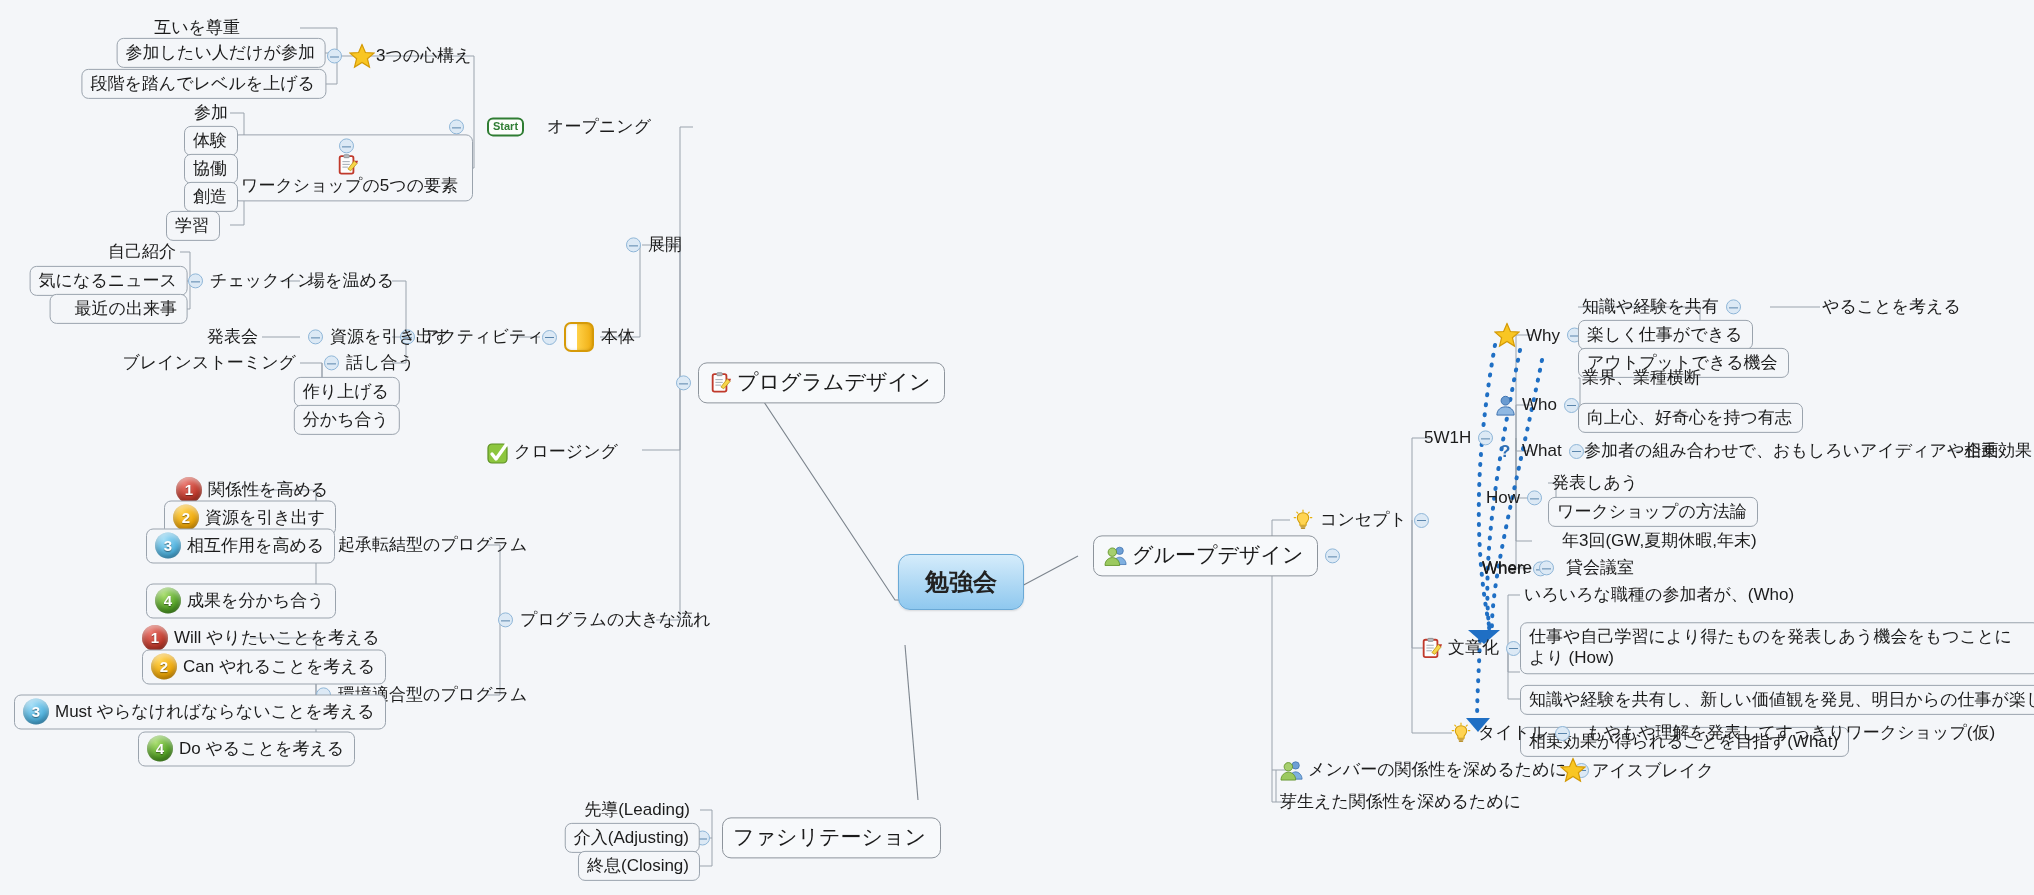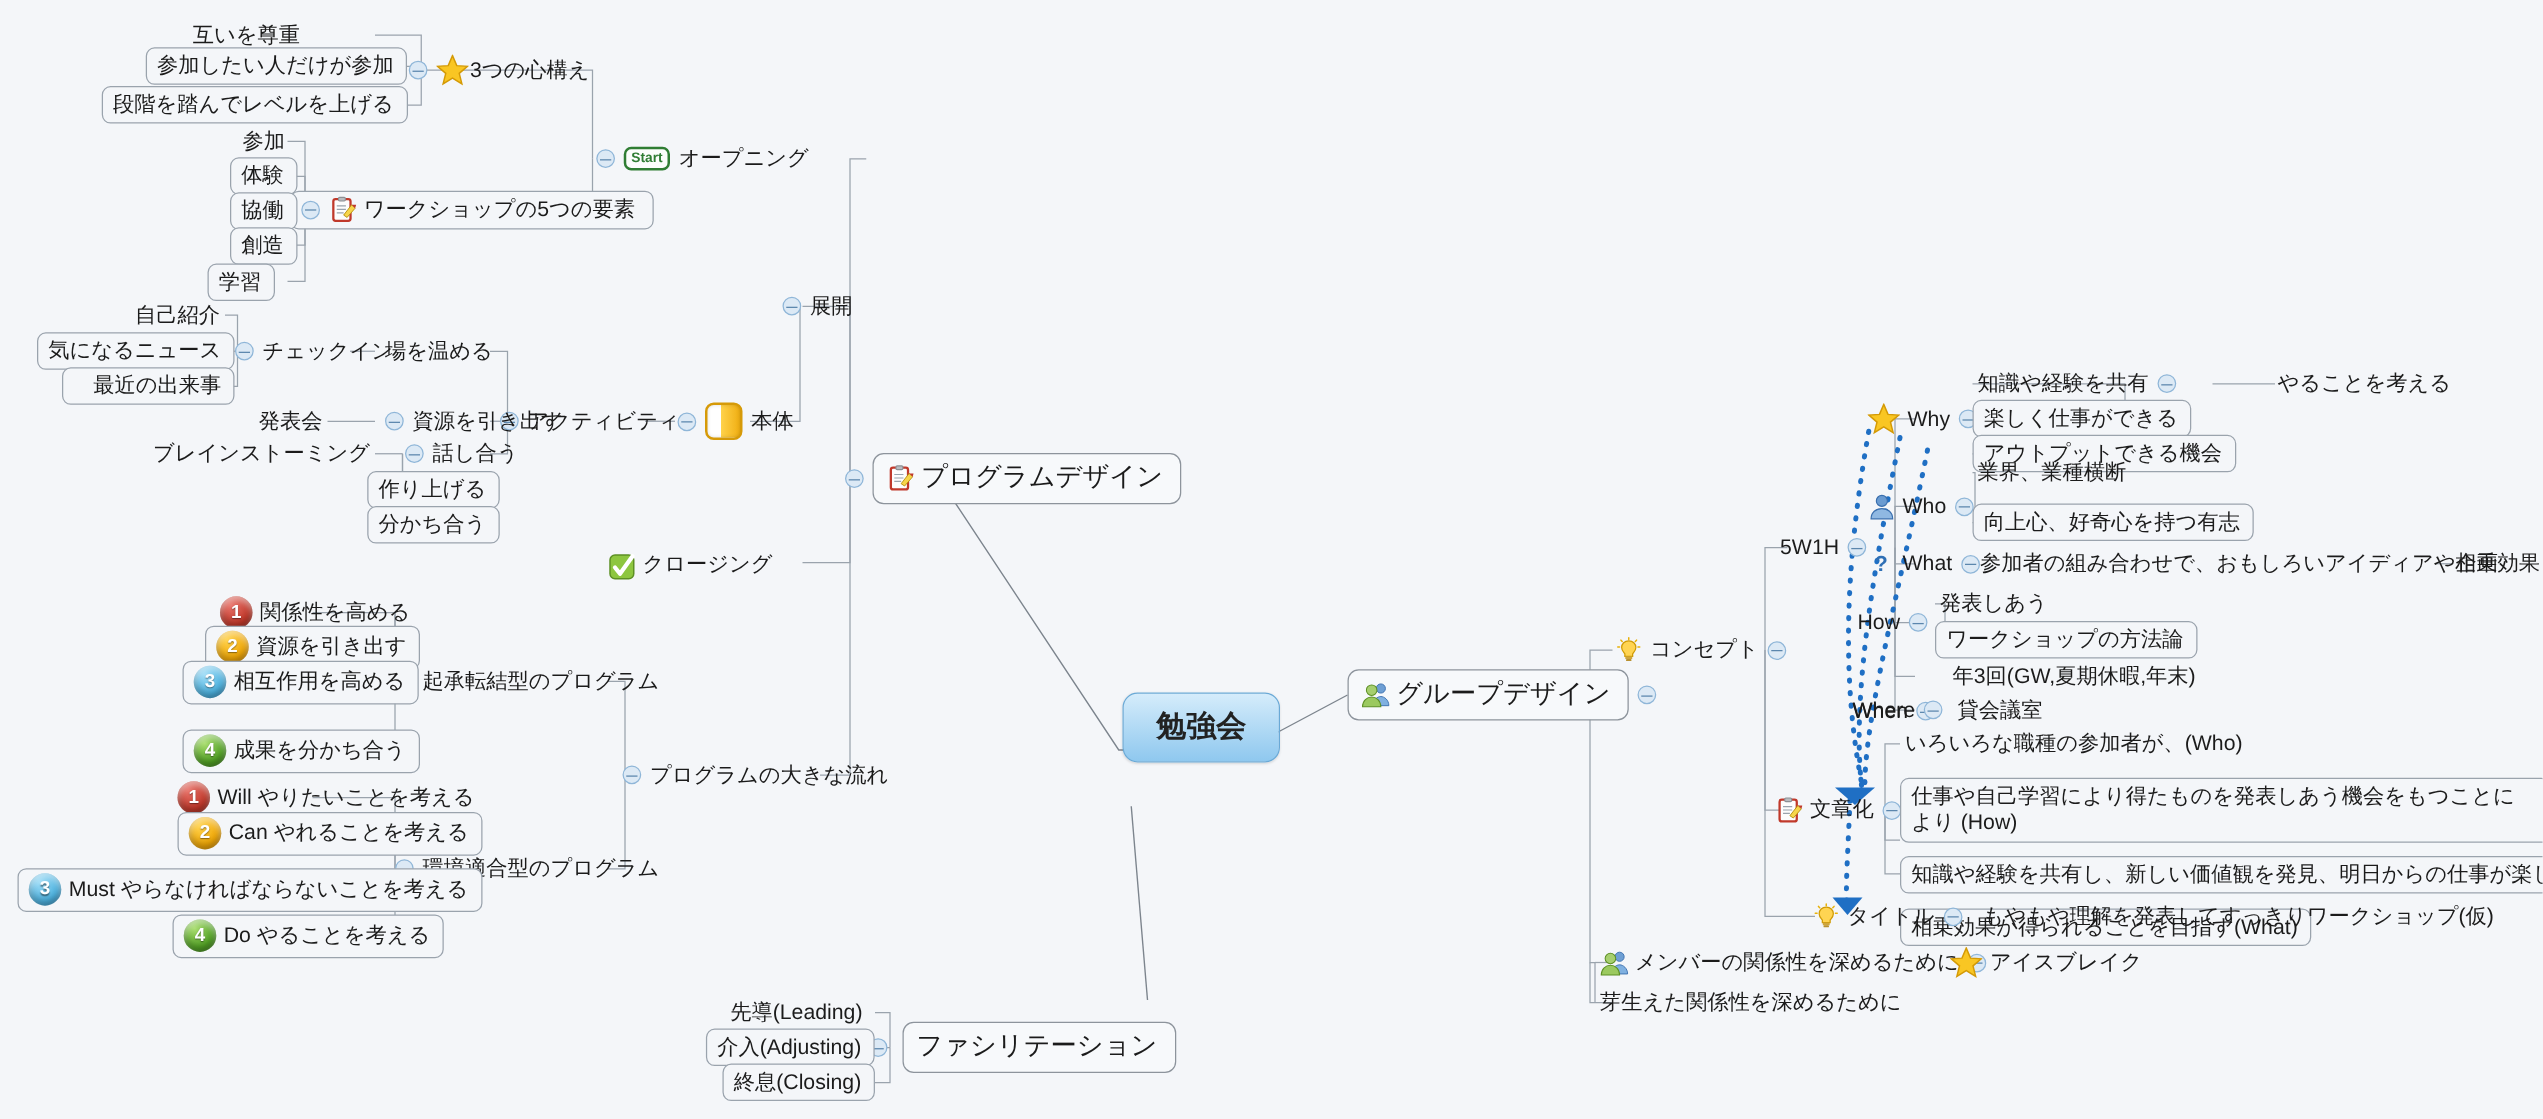--- a/index.html
+++ b/index.html
@@ -250,21 +250,21 @@
           <line x1="7" y1="12" x2="15" y2="12" stroke="#9aa3ad"></line>
           <line x1="7" y1="15" x2="13" y2="15" stroke="#9aa3ad"></line>
           <path d="M13 17 L20 8 L23 11 L16 19 Z" fill="#f7d54a" stroke="#b58e0a" stroke-width=".8"></path>
           <path d="M20 8 L23 11 L24 8 Z" fill="#c0392b"></path>
         </svg>
       </span>
       <span class="txt">プログラムデザイン</span>
     </span>
   </div>
 
-  <div class="node" style="left:477px;top:127px;transform:translate(0,-50%);">
+  <div class="node" style="left:449px;top:127px;transform:translate(0,-50%);gap:16px;">
     <span class="bub bub-l"></span>
     <span class="startbadge">Start</span>
     <span class="txt">オープニング</span>
   </div>
 
   <div class="node" style="left:327px;top:56px;transform:translate(0,-50%);">
     <span class="bub bub-l"></span>
     <span class="ic ic-star">
       <svg viewBox="0 0 26 25" width="26" height="25">
         <polygon points="13,1 16.4,9 25,9.6 18.4,15.2 20.5,23.6 13,19 5.5,23.6 7.6,15.2 1,9.6 9.6,9" fill="#f9c623" stroke="#d49a06" stroke-width="1.2"></polygon>
@@ -277,21 +277,21 @@
   <div class="node boxed" style="left:326px;top:53px;transform:translate(-100%,-50%);">
     <span class="txt">参加したい人だけが参加</span>
   </div>
   <div class="node boxed" style="left:326px;top:84px;transform:translate(-100%,-50%);">
     <span class="txt">段階を踏んでレベルを上げる</span>
   </div>
   <div class="node" style="left:376px;top:56px;transform:translate(0,-50%);">
     <span class="txt">3つの心構え</span>
   </div>
 
-  <div class="node boxed" style="left:232px;top:168px;transform:translate(0,-50%);padding-right:14px;">
+  <div class="node boxed" style="left:232px;top:168px;transform:translate(0,-50%);padding-right:14px;flex-direction:column;">
     <span class="bub bub-l"></span>
     <span class="ic ic-sm">
       <svg viewBox="0 0 24 24" width="22" height="22">
         <rect x="4" y="3" width="15" height="19" rx="2" fill="#fdfdfd" stroke="#c0392b" stroke-width="2"></rect>
         <rect x="8.5" y="1.5" width="6" height="3.2" rx="1" fill="#b9bcc0" stroke="#8b8f94"></rect>
         <line x1="7" y1="9" x2="15" y2="9" stroke="#9aa3ad"></line>
         <line x1="7" y1="12" x2="15" y2="12" stroke="#9aa3ad"></line>
         <line x1="7" y1="15" x2="13" y2="15" stroke="#9aa3ad"></line>
         <path d="M13 17 L20 8 L23 11 L16 19 Z" fill="#f7d54a" stroke="#b58e0a" stroke-width=".8"></path>
         <path d="M20 8 L23 11 L24 8 Z" fill="#c0392b"></path>
@@ -422,21 +422,21 @@
   <div class="node boxed" style="left:14px;top:712px;transform:translate(0,-50%);">
     <span class="numball nb3">3</span>
     <span class="txt">Must やらなければならないことを考える</span>
   </div>
   <div class="node boxed" style="left:138px;top:749px;transform:translate(0,-50%);">
     <span class="numball nb4">4</span>
     <span class="txt">Do やることを考える</span>
   </div>
 
   <div class="node" style="left:1078px;top:556px;transform:translate(0,-50%);">
-    <span class="lvl1" style="display:flex;align-items:center;">
+    <span class="lvl1" style="display:flex;align-items:center;margin-left:15px;">
       <span class="ic ic-sm">
         <svg viewBox="0 0 26 24" width="24" height="22">
           <circle cx="17" cy="7" r="4" fill="#6e9fd4" stroke="#3a6fae" stroke-width=".8"></circle>
           <path d="M10 22 c0-5 4-8 7-8 s7 3 7 8 z" fill="#7fb0e0" stroke="#3a6fae" stroke-width=".8"></path>
           <circle cx="9" cy="8.5" r="4.6" fill="#a6cf6e" stroke="#5d9024" stroke-width=".9"></circle>
           <path d="M1 23 c0-5.5 4-8.6 8-8.6 s8 3.1 8 8.6 z" fill="#9bc95f" stroke="#5d9024" stroke-width=".9"></path>
         </svg>
       </span>
       <span class="txt">グループデザイン</span>
     </span>

